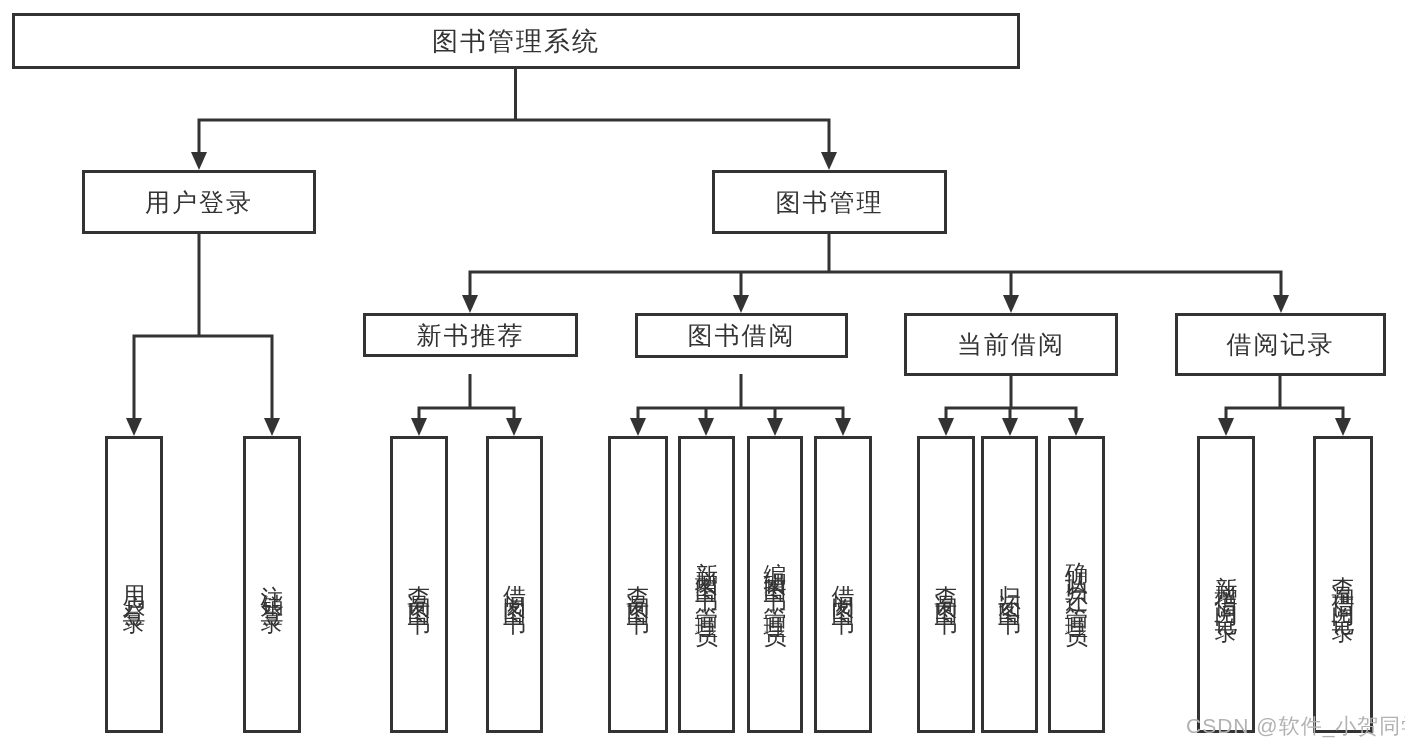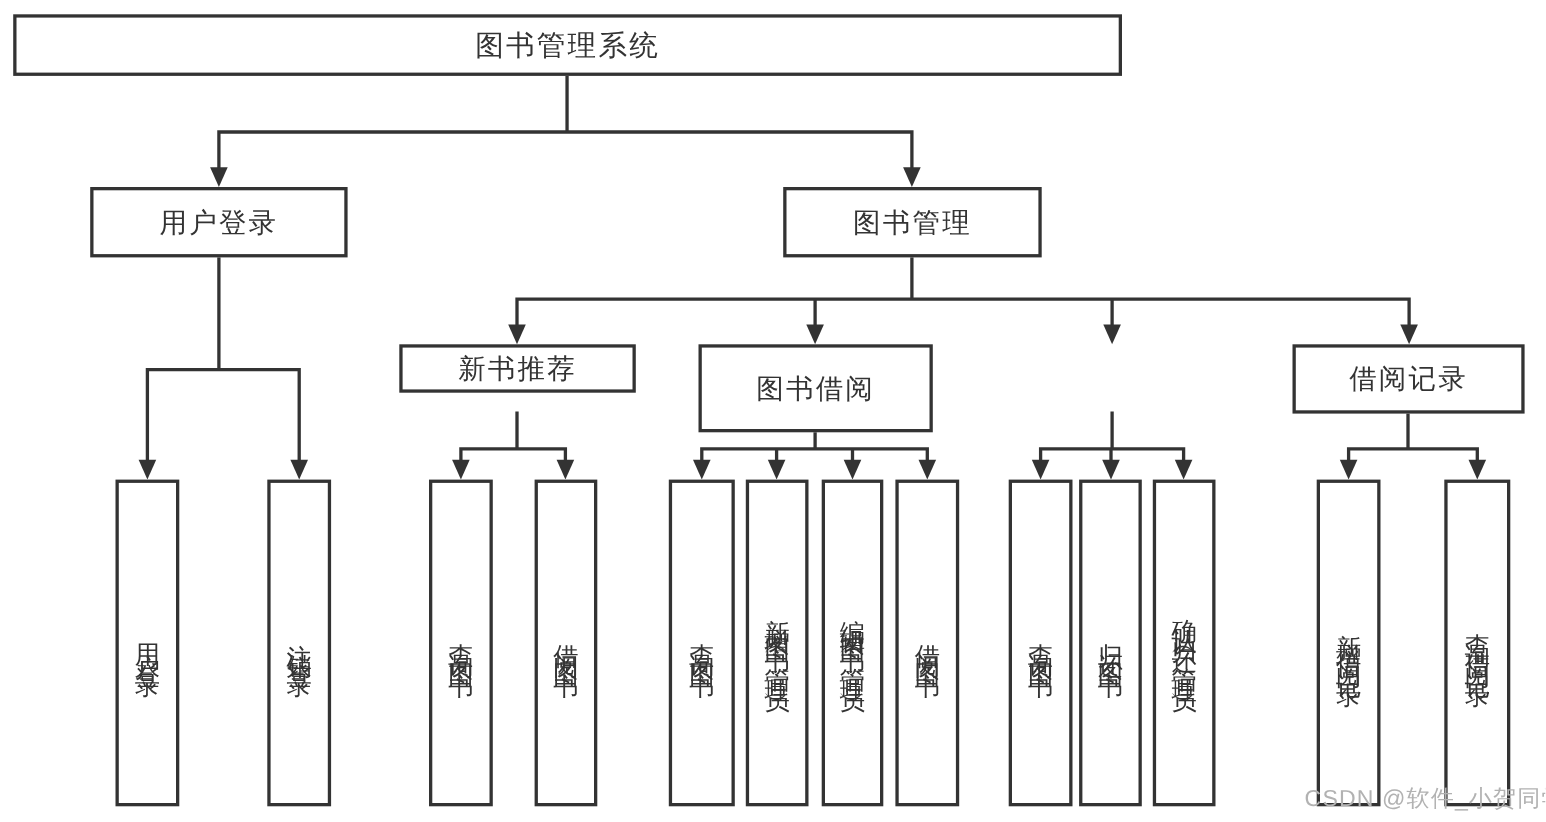--- a/index.html
+++ b/index.html
@@ -111,22 +111,25 @@
   <div class="node hbox" style="left:82px; top:170px; width:234px; height:64px;">
     <span>用户登录</span>
   </div>
   <div class="node hbox" style="left:712px; top:170px; width:235px; height:64px;">
     <span>图书管理</span>
   </div>
 
   <div class="node hbox" style="left:363px; top:313px; width:215px; height:44px;">
     <span>新书推荐</span>
   </div>
-  <div class="node hbox" style="left:635px; top:313px; width:213px; height:80px;">
+  <div class="node hbox" style="left:635px; top:313px; width:213px; height:45px;">
     <span>图书借阅</span>
+  </div>
+  <div class="node hbox" style="left:904px; top:313px; width:214px; height:63px;">
+    <span>当前借阅</span>
   </div>
   <div class="node hbox" style="left:1175px; top:313px; width:211px; height:63px;">
     <span>借阅记录</span>
   </div>
 
   <div class="node vbox" style="left:105px; top:436px; width:58px; height:297px;">
     <span class="vtext">用户登录</span>
   </div>
   <div class="node vbox" style="left:243px; top:436px; width:58px; height:297px;">
     <span class="vtext">注销登录</span>

